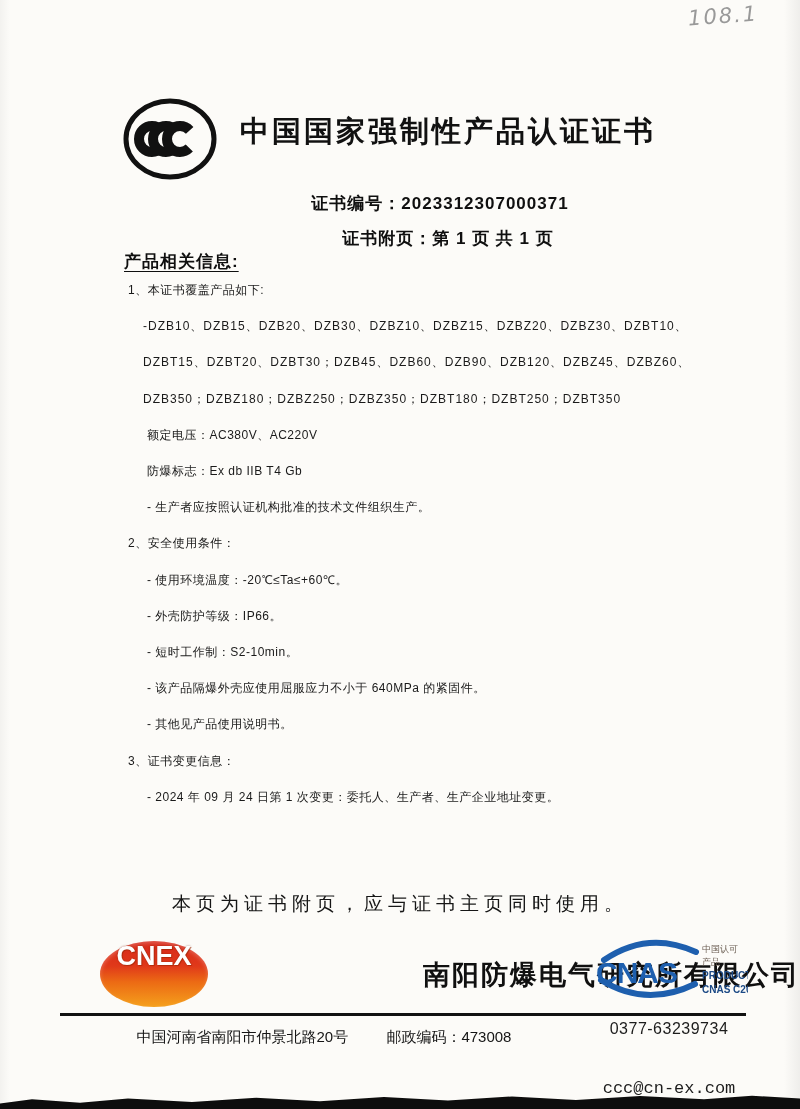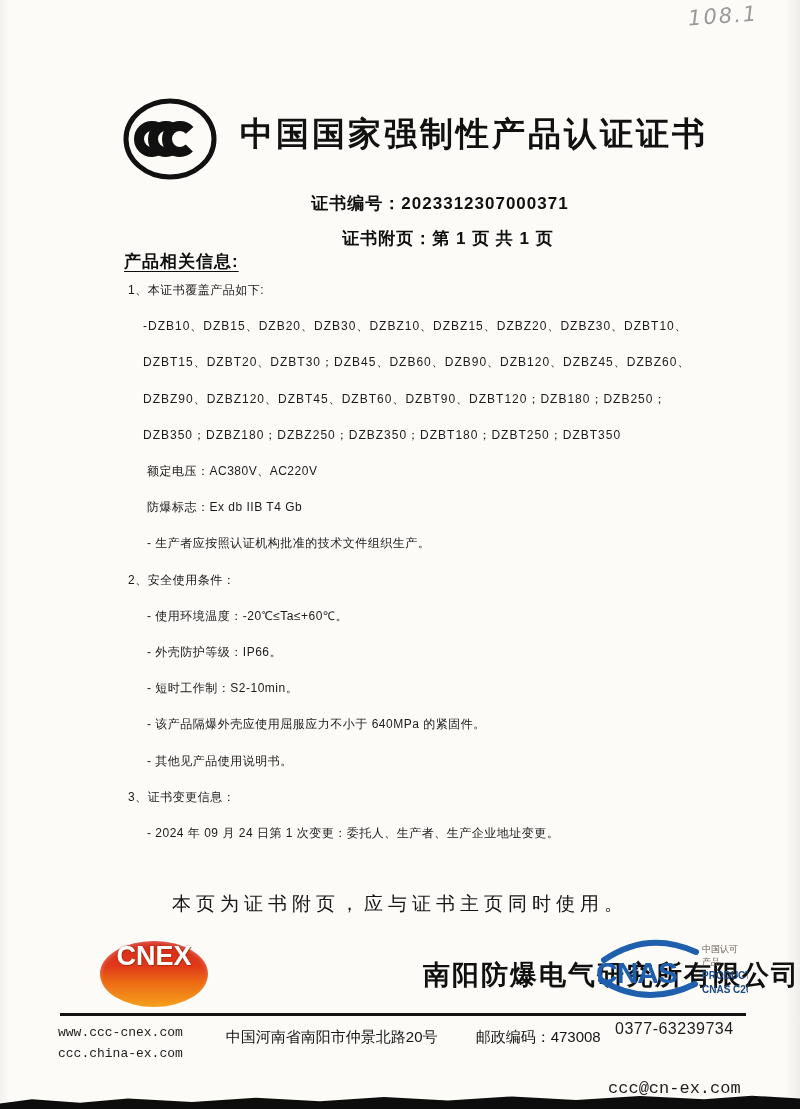--- a/index.html
+++ b/index.html
@@ -14,21 +14,21 @@
     background:linear-gradient(to right, rgba(120,120,120,0.07), rgba(120,120,120,0));}
 
   .handwritten{
     position:absolute;top:4px;right:42px;font-size:21px;color:#999;
     font-style:italic;transform:rotate(-4deg);
     font-family:"DejaVu Sans", sans-serif;letter-spacing:2px;
   }
 
   .ccc-logo{position:absolute;left:121px;top:95px;}
   .doc-title{
-    position:absolute;left:240px;top:112px;font-size:33px;font-weight:bold;
+    position:absolute;left:240px;top:112px;font-size:29px;font-weight:bold;
     letter-spacing:3px;white-space:nowrap;color:#111;
   }
 
   .cert-line{position:absolute;width:100%;text-align:center;font-weight:bold;
     font-size:17px;letter-spacing:1px;color:#0f0f0f;padding-left:40px;}
   .cert-number-line{top:192px;}
   .cert-pages-line{top:227px;margin-left:8px;}
 
   .section-title{
     position:absolute;left:124px;top:250px;font-size:17px;font-weight:bold;
@@ -109,21 +109,20 @@
   <div class="cert-line cert-pages-line">
     <span>证书附页：</span><span>第 1 页  共 1 页</span>
   </div>
 
   <div class="section-title">产品相关信息:</div>
 
   <div class="body-lines">
     <div class="bline i0">1、本证书覆盖产品如下:</div>
     <div class="bline i1">-DZB10、DZB15、DZB20、DZB30、DZBZ10、DZBZ15、DZBZ20、DZBZ30、DZBT10、</div>
     <div class="bline i1">DZBT15、DZBT20、DZBT30；DZB45、DZB60、DZB90、DZB120、DZBZ45、DZBZ60、</div>
-    <div class="bline i1">DZBZ90、DZBZ120、DZBT45、DZBT60、DZBT90、DZBT120；DZB180；DZB250；</div>
     <div class="bline i1">DZB350；DZBZ180；DZBZ250；DZBZ350；DZBT180；DZBT250；DZBT350</div>
     <div class="bline i2">额定电压：AC380V、AC220V</div>
     <div class="bline i2">防爆标志：Ex db IIB T4 Gb</div>
     <div class="bline i2">- 生产者应按照认证机构批准的技术文件组织生产。</div>
     <div class="bline i0">2、安全使用条件：</div>
     <div class="bline i2">- 使用环境温度：-20℃≤Ta≤+60℃。</div>
     <div class="bline i2">- 外壳防护等级：IP66。</div>
     <div class="bline i2">- 短时工作制：S2-10min。</div>
     <div class="bline i2">- 该产品隔爆外壳应使用屈服应力不小于 640MPa 的紧固件。</div>
     <div class="bline i2">- 其他见产品使用说明书。</div>
@@ -147,24 +146,20 @@
       <text x="106" y="16" font-size="9" fill="#6a5d52">中国认可</text>
       <text x="106" y="29" font-size="9" fill="#6a5d52">产品</text>
       <text x="106" y="43" font-size="10" font-weight="bold" fill="#1c4a86">PRODUCT</text>
       <text x="106" y="57" font-size="10" font-weight="bold" fill="#1c4a86">CNAS C208-P</text>
     </svg>
   </div>
 
   <div class="divider"></div>
 
   <div class="contacts">
-    <div class="contact-web">
-      <div>www.ccc-cnex.com</div>
-      <div>ccc.china-ex.com</div>
-    </div>
     <div class="contact-center">
       <span>中国河南省南阳市仲景北路20号</span>
       <span class="postal">邮政编码：473008</span>
     </div>
     <div class="contact-right">
       <div class="contact-phone">0377-63239734</div>
       <div class="contact-email">ccc@cn-ex.com</div>
     </div>
   </div>
 

